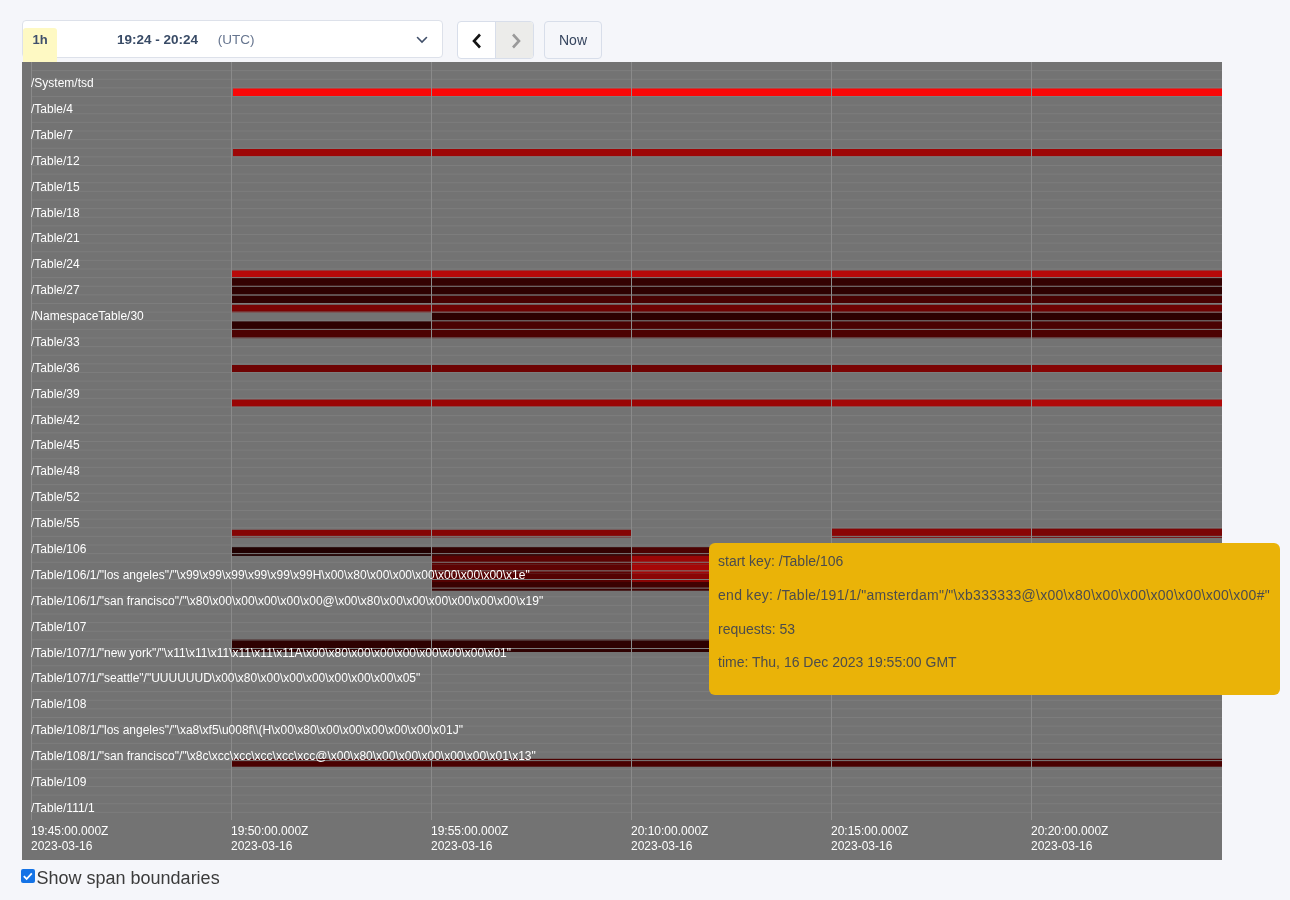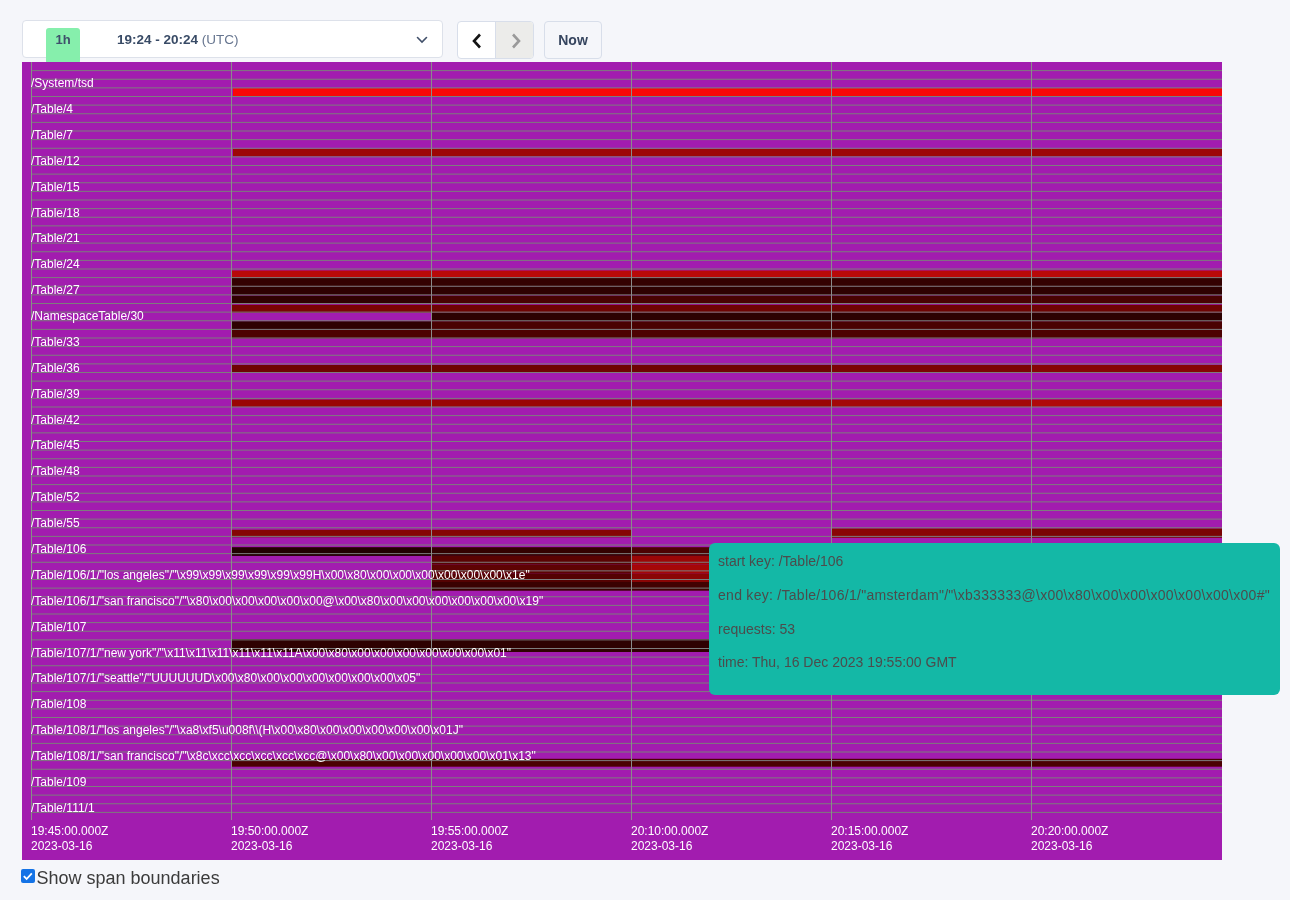--- a/index.html
+++ b/index.html
@@ -1,27 +1,27 @@
 <!DOCTYPE html>
 <html><head>
 <meta charset="utf-8">
 <style>
   * { margin:0; padding:0; box-sizing:border-box; }
   html,body { width:1290px; height:900px; background:#f5f6fa; font-family:"Liberation Sans", sans-serif; position:relative; overflow:hidden; }
   .selector { position:absolute; left:22px; top:20px; width:421px; height:38px; background:#fff; border:1px solid #dde1ea; border-radius:4px; }
-  .badge { position:absolute; left:23px; top:7px; width:34px; height:36px; background:#86efac; border-radius:3px; color:#3f4f6b; font-weight:bold; font-size:13px; text-align:center; line-height:24px; }
+  .badge { position:absolute; left:0; top:7px; width:34px; height:36px; background:#fef9c3; border-radius:3px; color:#3f4f6b; font-weight:bold; font-size:13px; text-align:center; line-height:24px; }
   .trange { position:absolute; left:62px; top:0; height:38px; line-height:37px; font-size:13.5px; color:#394b66; white-space:pre; }
   .trange b { font-weight:bold;margin-left:32px; }
-  .trange span { color:#66758f; font-weight:normal; }
+  .trange span { color:#66758f; font-weight:normal;padding-left:16px; }
   .chev { position:absolute; right:14px; top:15px; }
   .btngroup { position:absolute; left:457px; top:21px; width:77px; height:38px; border:1px solid #d8deea; border-radius:4px; background:#fff; overflow:hidden; }
   .bg-r { position:absolute; right:0; top:0; width:38px; height:38px; background:#ececea; border-left:1px solid #d8deea; }
-  .nowbtn { position:absolute; left:544px; top:21px; width:58px; height:38px; border:1px solid #d8deea; border-radius:4px; color:#36455f; font-weight:bold; font-size:14px; text-align:center; line-height:36px; }
-  .canvas { position:absolute; left:22px; top:62px; width:1200px; height:798px; background:#a21caf; }
-  .tooltip { position:absolute; left:709px; top:543px; width:571px; height:152px; background:#14b8a6; border-radius:6px; color:#4c4c4c; font-size:14px; }
+  .nowbtn { position:absolute; left:544px; top:21px; width:58px; height:38px; border:1px solid #d8deea; border-radius:4px; color:#36455f; font-weight:normal; font-size:14px; text-align:center; line-height:36px; }
+  .canvas { position:absolute; left:22px; top:62px; width:1200px; height:798px; background:#737373; }
+  .tooltip { position:absolute; left:709px; top:543px; width:571px; height:152px; background:#eab308; border-radius:6px; color:#4c4c4c; font-size:14px; }
   .tooltip div { position:absolute; left:9px; white-space:pre; }
   .cbrow { position:absolute; left:21px; top:868px; height:16px; }
   .cbox { position:absolute; left:0; top:1px; width:13.5px; height:13.5px; background:#1473e6; border-radius:2px; }
   .cblabel { position:absolute; left:15.5px; top:0; font-size:18px; color:#3b3b3b; white-space:nowrap; }
 </style>
 </head>
 <body>
   <div class="selector">
     <div class="badge">1h</div>
     <div class="trange"><b>19:24 - 20:24</b><span> (UTC)</span></div>
@@ -116,21 +116,21 @@
 <text x="609" y="773" font-size="12" fill="#ffffff" font-family="Liberation Sans, sans-serif">20:10:00.000Z</text>
 <text x="609" y="788" font-size="12" fill="#ffffff" font-family="Liberation Sans, sans-serif">2023-03-16</text>
 <text x="809" y="773" font-size="12" fill="#ffffff" font-family="Liberation Sans, sans-serif">20:15:00.000Z</text>
 <text x="809" y="788" font-size="12" fill="#ffffff" font-family="Liberation Sans, sans-serif">2023-03-16</text>
 <text x="1009" y="773" font-size="12" fill="#ffffff" font-family="Liberation Sans, sans-serif">20:20:00.000Z</text>
 <text x="1009" y="788" font-size="12" fill="#ffffff" font-family="Liberation Sans, sans-serif">2023-03-16</text>
 </svg>
   </div>
   <div class="tooltip">
     <div style="top:9.5px">start key: /Table/106</div>
-    <div style="top:43.5px;letter-spacing:0.28px">end key: /Table/106/1/"amsterdam"/"\xb333333@\x00\x80\x00\x00\x00\x00\x00\x00#"</div>
+    <div style="top:43.5px;letter-spacing:0.28px">end key: /Table/191/1/"amsterdam"/"\xb333333@\x00\x80\x00\x00\x00\x00\x00\x00#"</div>
     <div style="top:77.5px">requests: 53</div>
     <div style="top:111px">time: Thu, 16 Dec 2023 19:55:00 GMT</div>
   </div>
   <div class="cbrow">
     <div class="cbox">
       <svg width="14" height="14" viewBox="0 0 14 14" style="position:absolute;left:0;top:0">
         <path d="M2.8 7.2 L5.6 10 L10.8 4.4" stroke="#fff" stroke-width="1.8" fill="none"></path>
       </svg>
     </div>
     <div class="cblabel">Show span boundaries</div>

